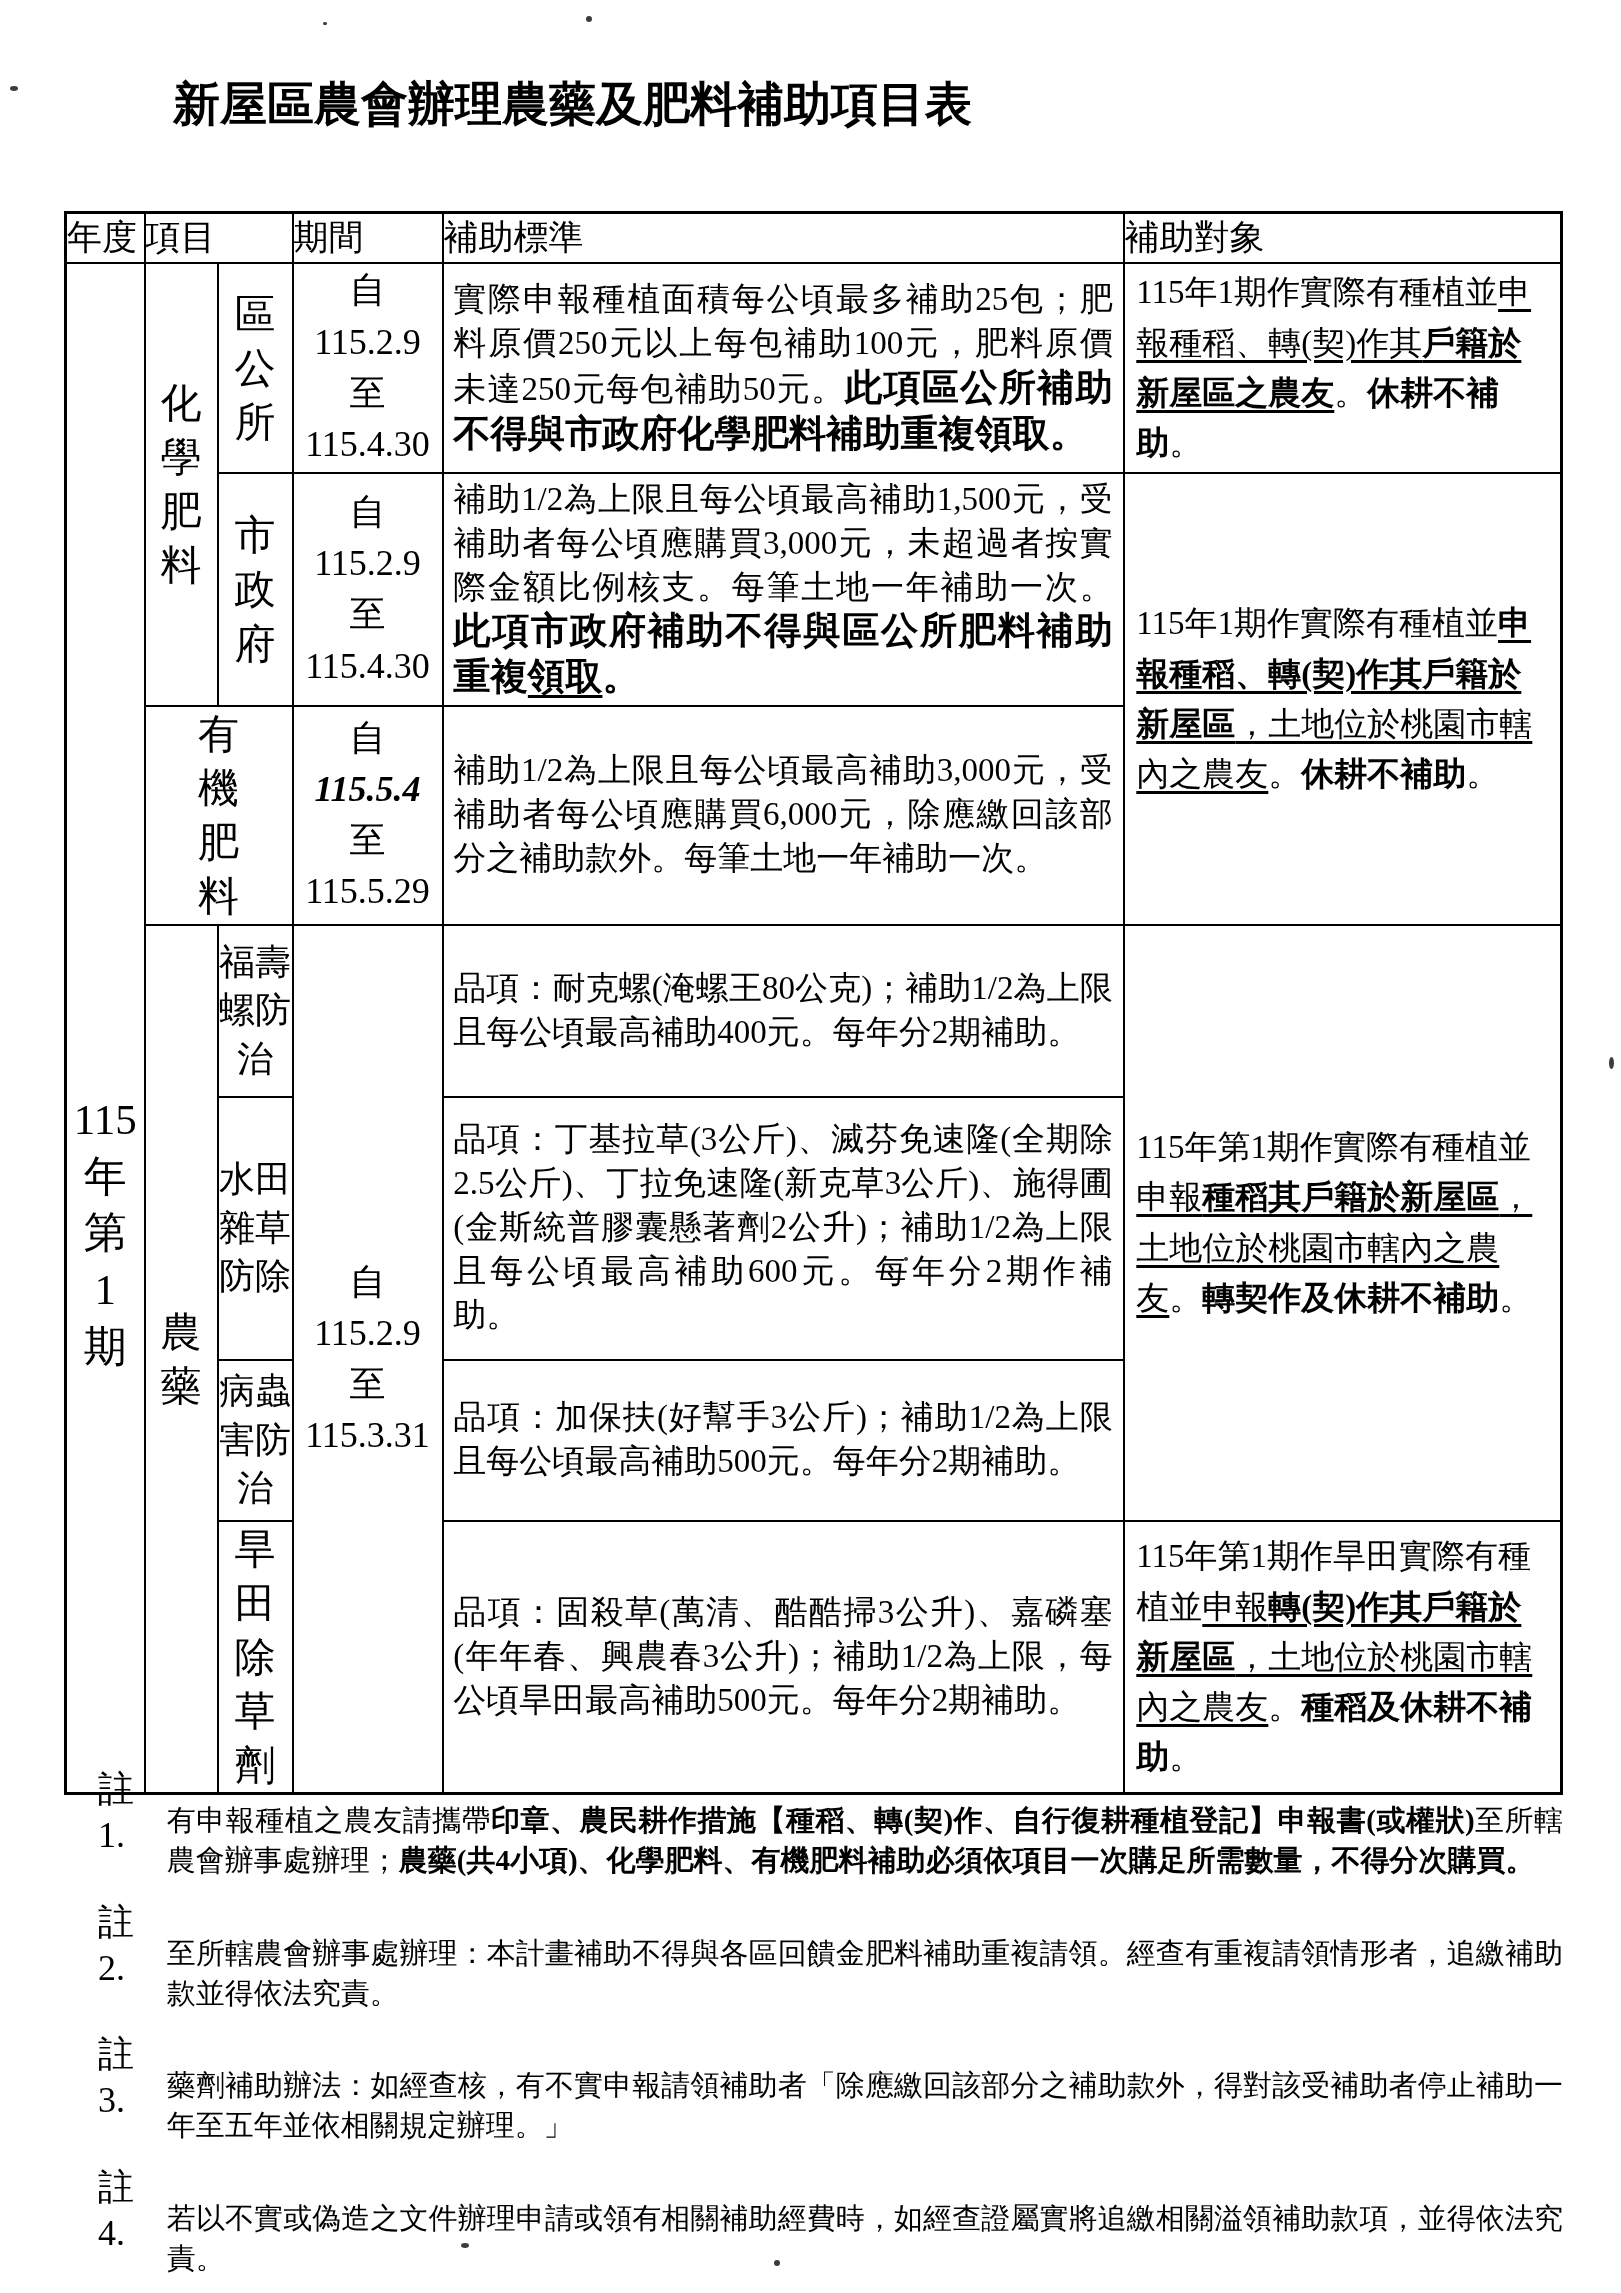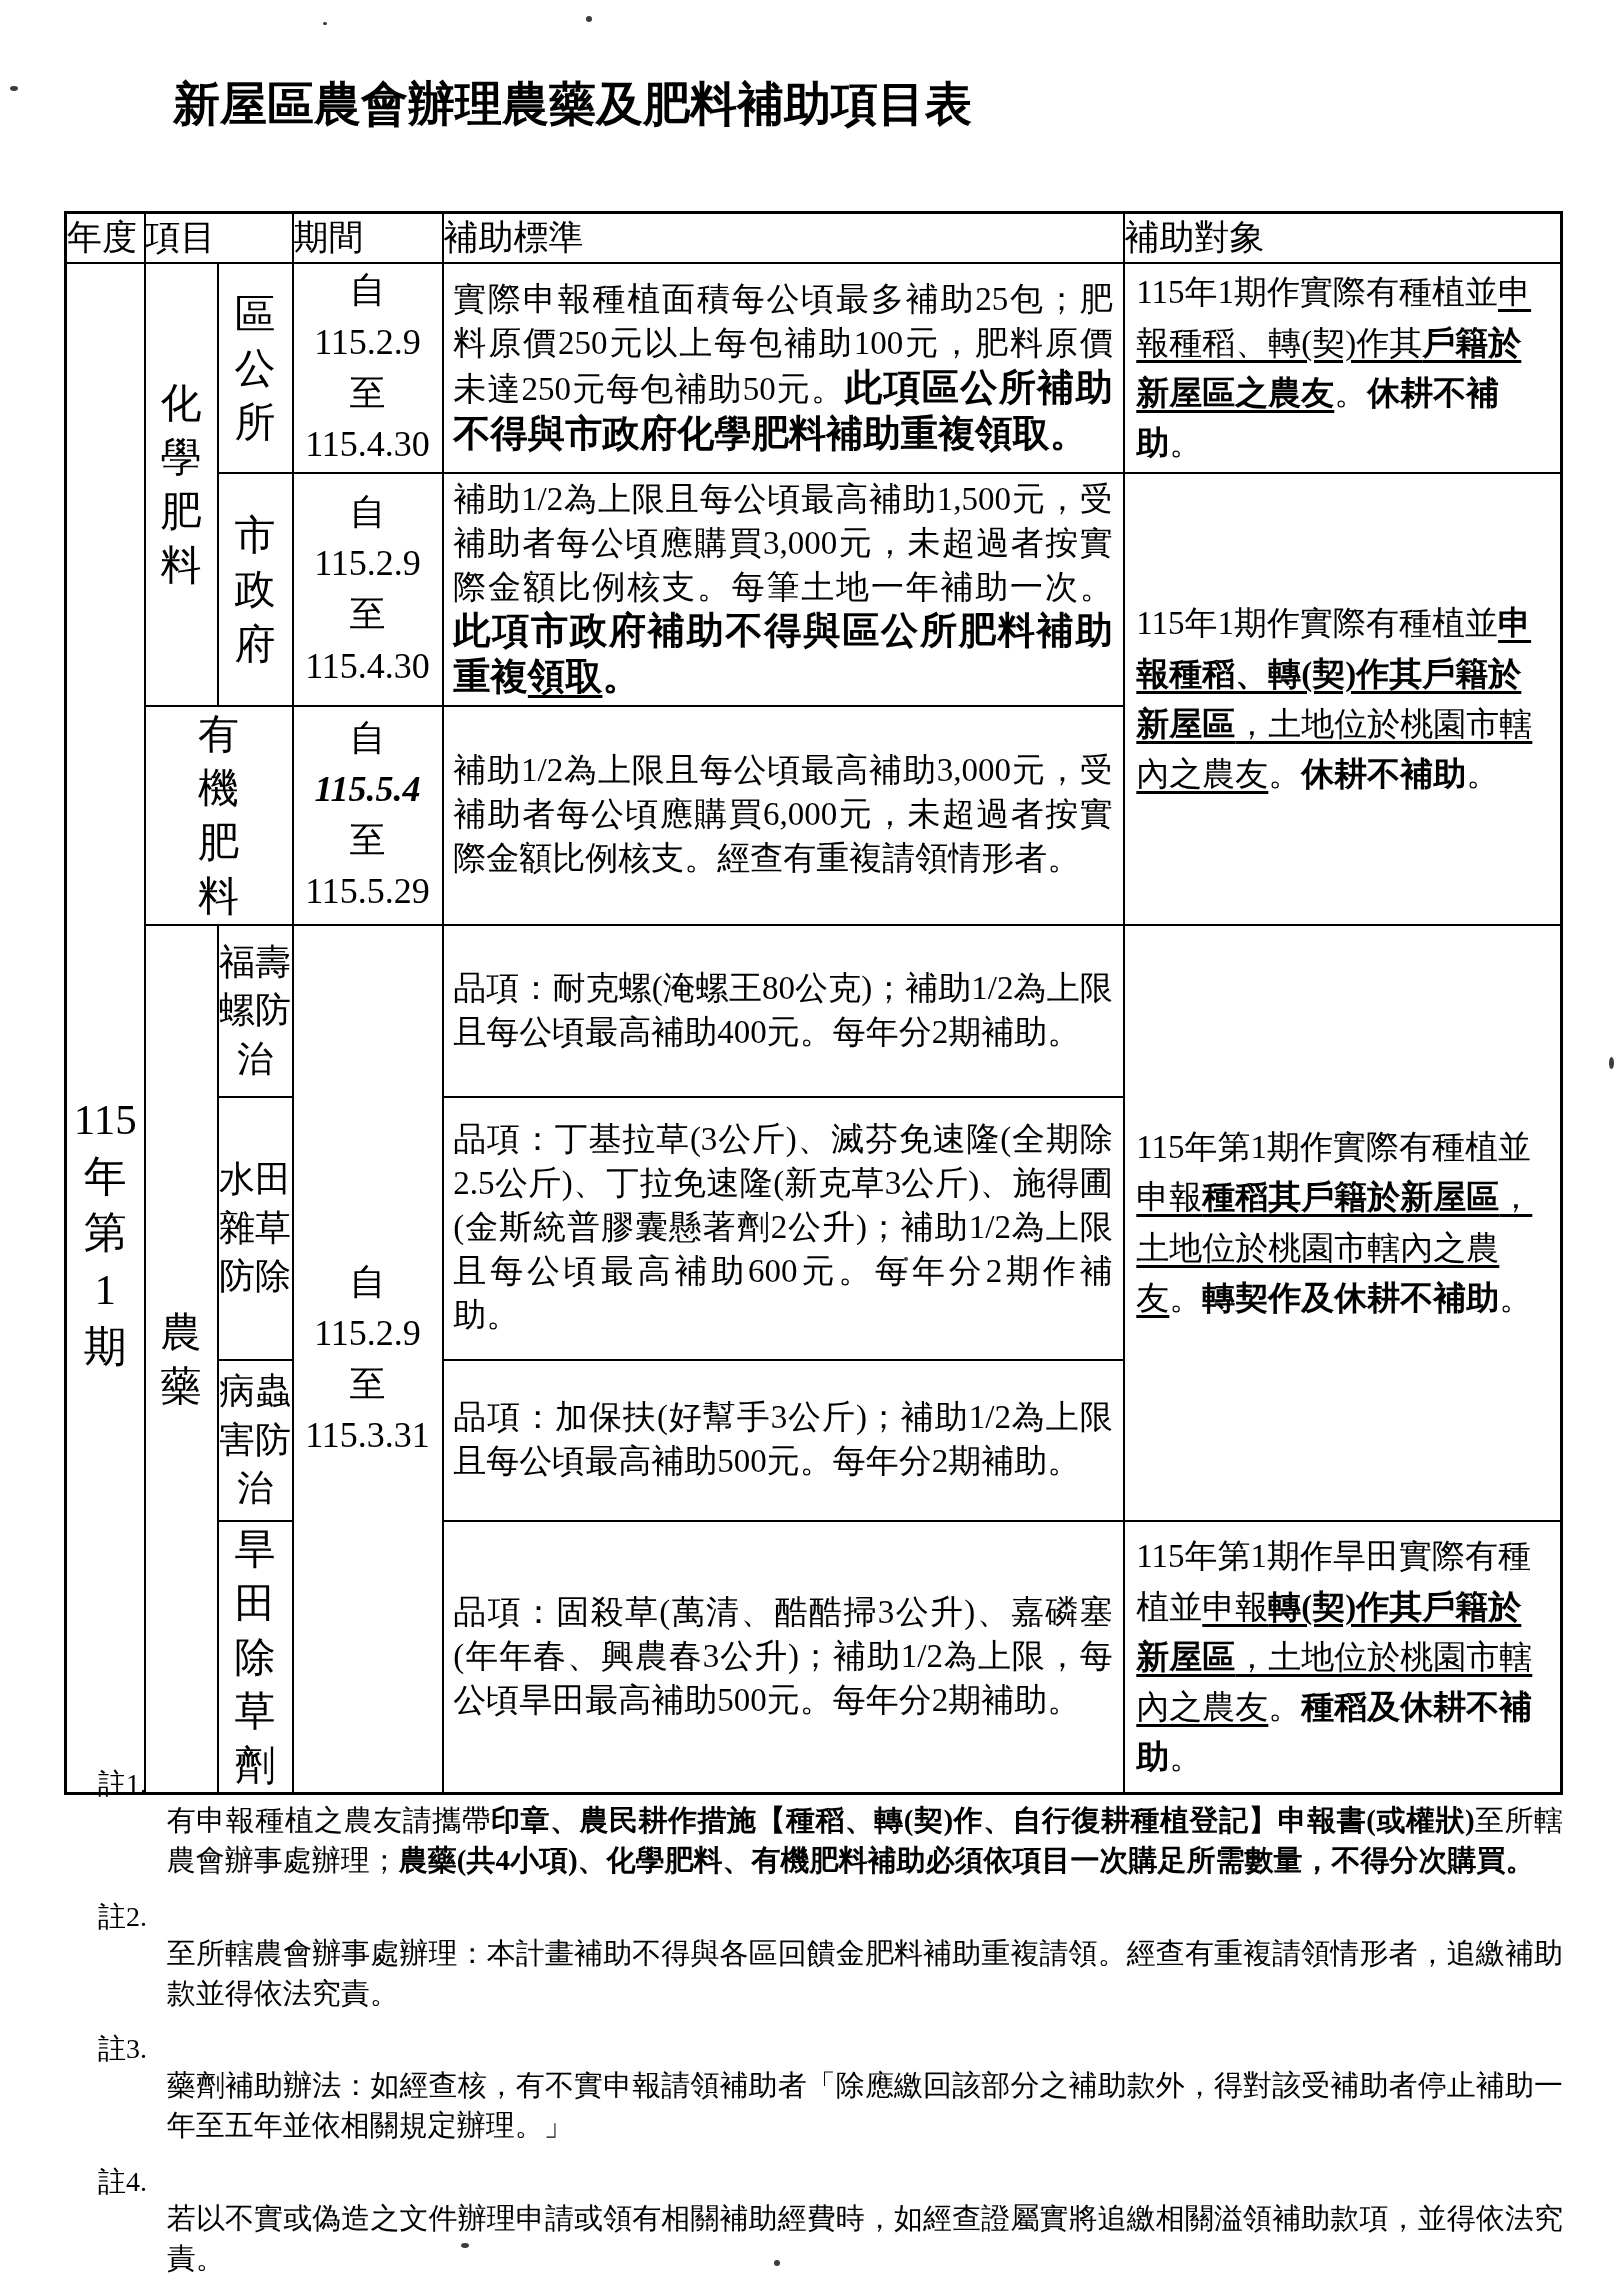--- a/index.html
+++ b/index.html
@@ -60,21 +60,21 @@
     vertical-align:middle;
     font-size:33px;line-height:1.52;
     padding:3.9px 7.8px 3.9px 11.8px;
     text-align:left;
   }
   .b{font-weight:bold;}
   .u{text-decoration:underline;text-decoration-thickness:2.5px;text-underline-offset:5.9px;}
   .i{font-style:italic;}
   .notes{position:absolute;left:98px;top:1760px;width:1465px;}
   .note{display:flex;gap:7.8px;margin-bottom:12.7px;}
-  .note-label{flex:none;width:61px;font-size:28px;padding-top:4.9px;}
+  .note-label{flex:none;width:61px;font-size:36px;padding-top:4.9px;}
   .note-text{flex:1;font-size:29px;line-height:1.38;text-align:justify;text-justify:inter-character;margin-top:40px;}
   .speck{position:absolute;background:#1a1a1a;border-radius:50%;opacity:.85;}
 </style>
 </head>
 <body>
 
 <div class="page">
 
   <h1 class="title">新屋區農會辦理農藥及肥料補助項目表</h1>
 
@@ -137,21 +137,21 @@
       <td class="vlabel" colspan="2">有
 機
 肥
 料</td>
       <td class="period">
             <div>自</div>
             <div class="b i">115.5.4</div>
             <div>至</div>
             <div>115.5.29</div>
           </td>
-      <td class="std"><span>補助1/2為上限且每公頃最高補助3,000元，受補助者每公頃應購買6,000元，未超過者按實際金額比例核支。經查有重複請領情形者。</span></td>
+      <td class="std"><span>補助1/2為上限且每公頃最高補助3,000元，受補助者每公頃應購買6,000元，除應繳回該部分之補助款外。每筆土地一年補助一次。</span></td>
     </tr>
 
     <tr class="r4">
       <td class="vlabel" rowspan="4">農
 藥</td>
       <td class="vlabel small">福壽
 螺防
 治</td>
       <td class="period" rowspan="4">
             <div>自</div>

